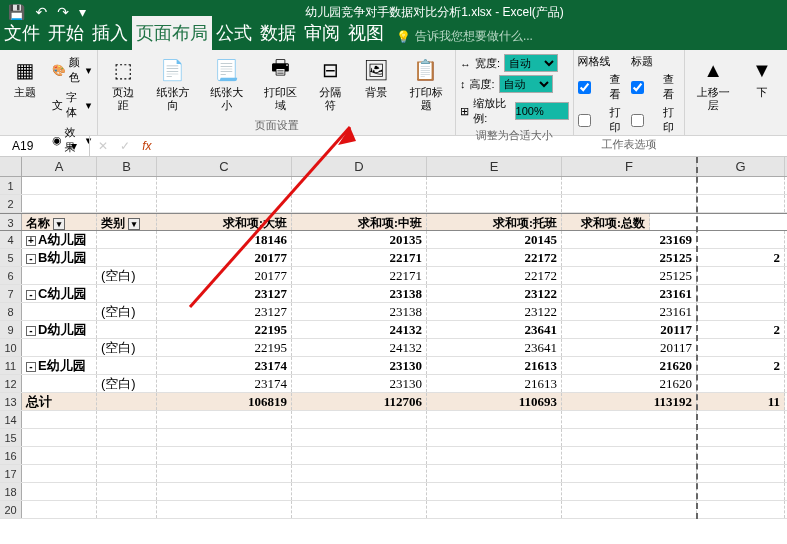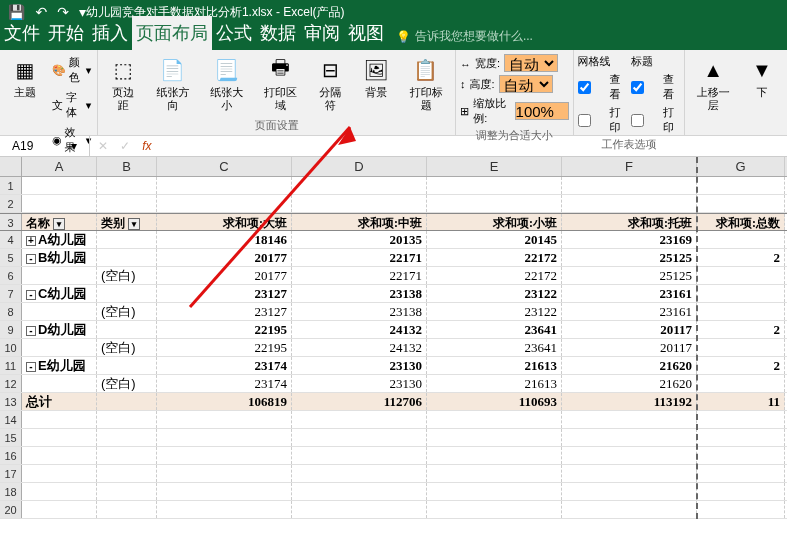--- a/index.html
+++ b/index.html
@@ -1,34 +1,34 @@
 <!DOCTYPE html>
 <html><head>
 <meta charset="utf-8">
 <style>
 *{margin:0;padding:0;box-sizing:border-box;font-family:"Microsoft YaHei","SimSun",Arial,sans-serif}
 body{background:#fff;font-size:12px;overflow:hidden;width:787px;height:544px}
 .titlebar{background:#0d6535;height:24px;display:flex;align-items:center;color:#fff;padding:0 4px}
 .qa-icons{display:flex;gap:10px;align-items:center;padding-left:4px}
 .qa-icons span{font-size:14px;color:#fff}
-.title-text{flex:1;text-align:left;font-size:12px}
+.title-text{flex:1;text-align:center;font-size:12px}
 .tabs{background:#0d6535;height:26px;display:flex;align-items:flex-end}
 .tab{padding:5px 4px;color:#fff;font-size:18px;cursor:pointer}
 .tab.active{background:#f1f1f1;color:#217346}
 .tell-me{color:#b8d8c5;font-size:12px;padding:5px 8px;display:flex;align-items:center;gap:4px}
 .ribbon{background:#f1f1f1;border-bottom:1px solid #d4d4d4;height:86px;display:flex;font-size:11px}
 .grp{border-right:1px solid #d4d4d4;display:flex;flex-direction:column;padding:2px 4px}
 .grp-body{flex:1;display:flex;gap:4px;align-items:flex-start}
 .grp-label{text-align:center;color:#666;font-size:11px;padding:2px 0}
 .btn-lg{display:flex;flex-direction:column;align-items:center;justify-content:center;padding:4px 6px;gap:2px;min-width:42px}
 .btn-lg .ico{width:28px;height:28px;display:flex;align-items:center;justify-content:center;font-size:20px}
 .btn-lg .lbl{font-size:11px;text-align:center;line-height:1.2}
 .btn-sm-col{display:flex;flex-direction:column;gap:3px;padding-top:2px}
 .btn-sm{display:flex;align-items:center;gap:3px;font-size:11px;padding:1px 2px}
-.sel{border:1px solid #aaa;background:#fdba74;font-size:15px;height:18px;width:54px}
+.sel{border:1px solid #aaa;background:#14b8a6;font-size:11px;height:18px;width:54px}
 .chk{display:flex;align-items:center;gap:19px;font-size:11px}
 .scale-grp .grp-body{flex-direction:column;gap:3px;padding-top:2px}
 .scale-row{display:flex;align-items:center;gap:4px}
 .namebox{height:21px;border-bottom:1px solid #ccc;display:flex;align-items:center;background:#fff}
 .nb-cell{width:90px;border-right:1px solid #ccc;padding:0 12px;font-size:12px;display:flex;align-items:center;justify-content:space-between;height:100%}
 .fx-area{display:flex;align-items:center;padding:0 8px;gap:12px}
 .fx{font-style:italic;color:#c2410c}
 .grid-zone{position:relative}
 .col-headers{display:flex;background:#e6e6e6;border-bottom:1px solid #aaa;height:20px}
 .row-hdr-space{width:22px;border-right:1px solid #aaa;background:#e6e6e6}
@@ -236,21 +236,20 @@
         <div class="cell cE"></div>
         <div class="cell cF"></div>
         <div class="cell cG"></div>
       </div>
       <div class="row hdr-row">
         <div class="rh">3</div>
         <div class="cell cA bold">名称<span class="filter-btn">▾</span></div>
         <div class="cell cB bold">类别<span class="filter-btn">▾</span></div>
         <div class="cell cC r bold">求和项:大班</div>
         <div class="cell cD r bold">求和项:中班</div>
-        <div class="cell cE r bold">求和项:小班</div>
         <div class="cell cF r bold">求和项:托班</div>
         <div class="cell cG r bold">求和项:总数</div>
       </div>
       <div class="row">
         <div class="rh">4</div>
         <div class="cell cA bold"><span class="expand">+</span>A幼儿园</div>
         <div class="cell cB"></div>
         <div class="cell cC r bold">18146</div>
         <div class="cell cD r bold">20135</div>
         <div class="cell cE r bold">20145</div>

